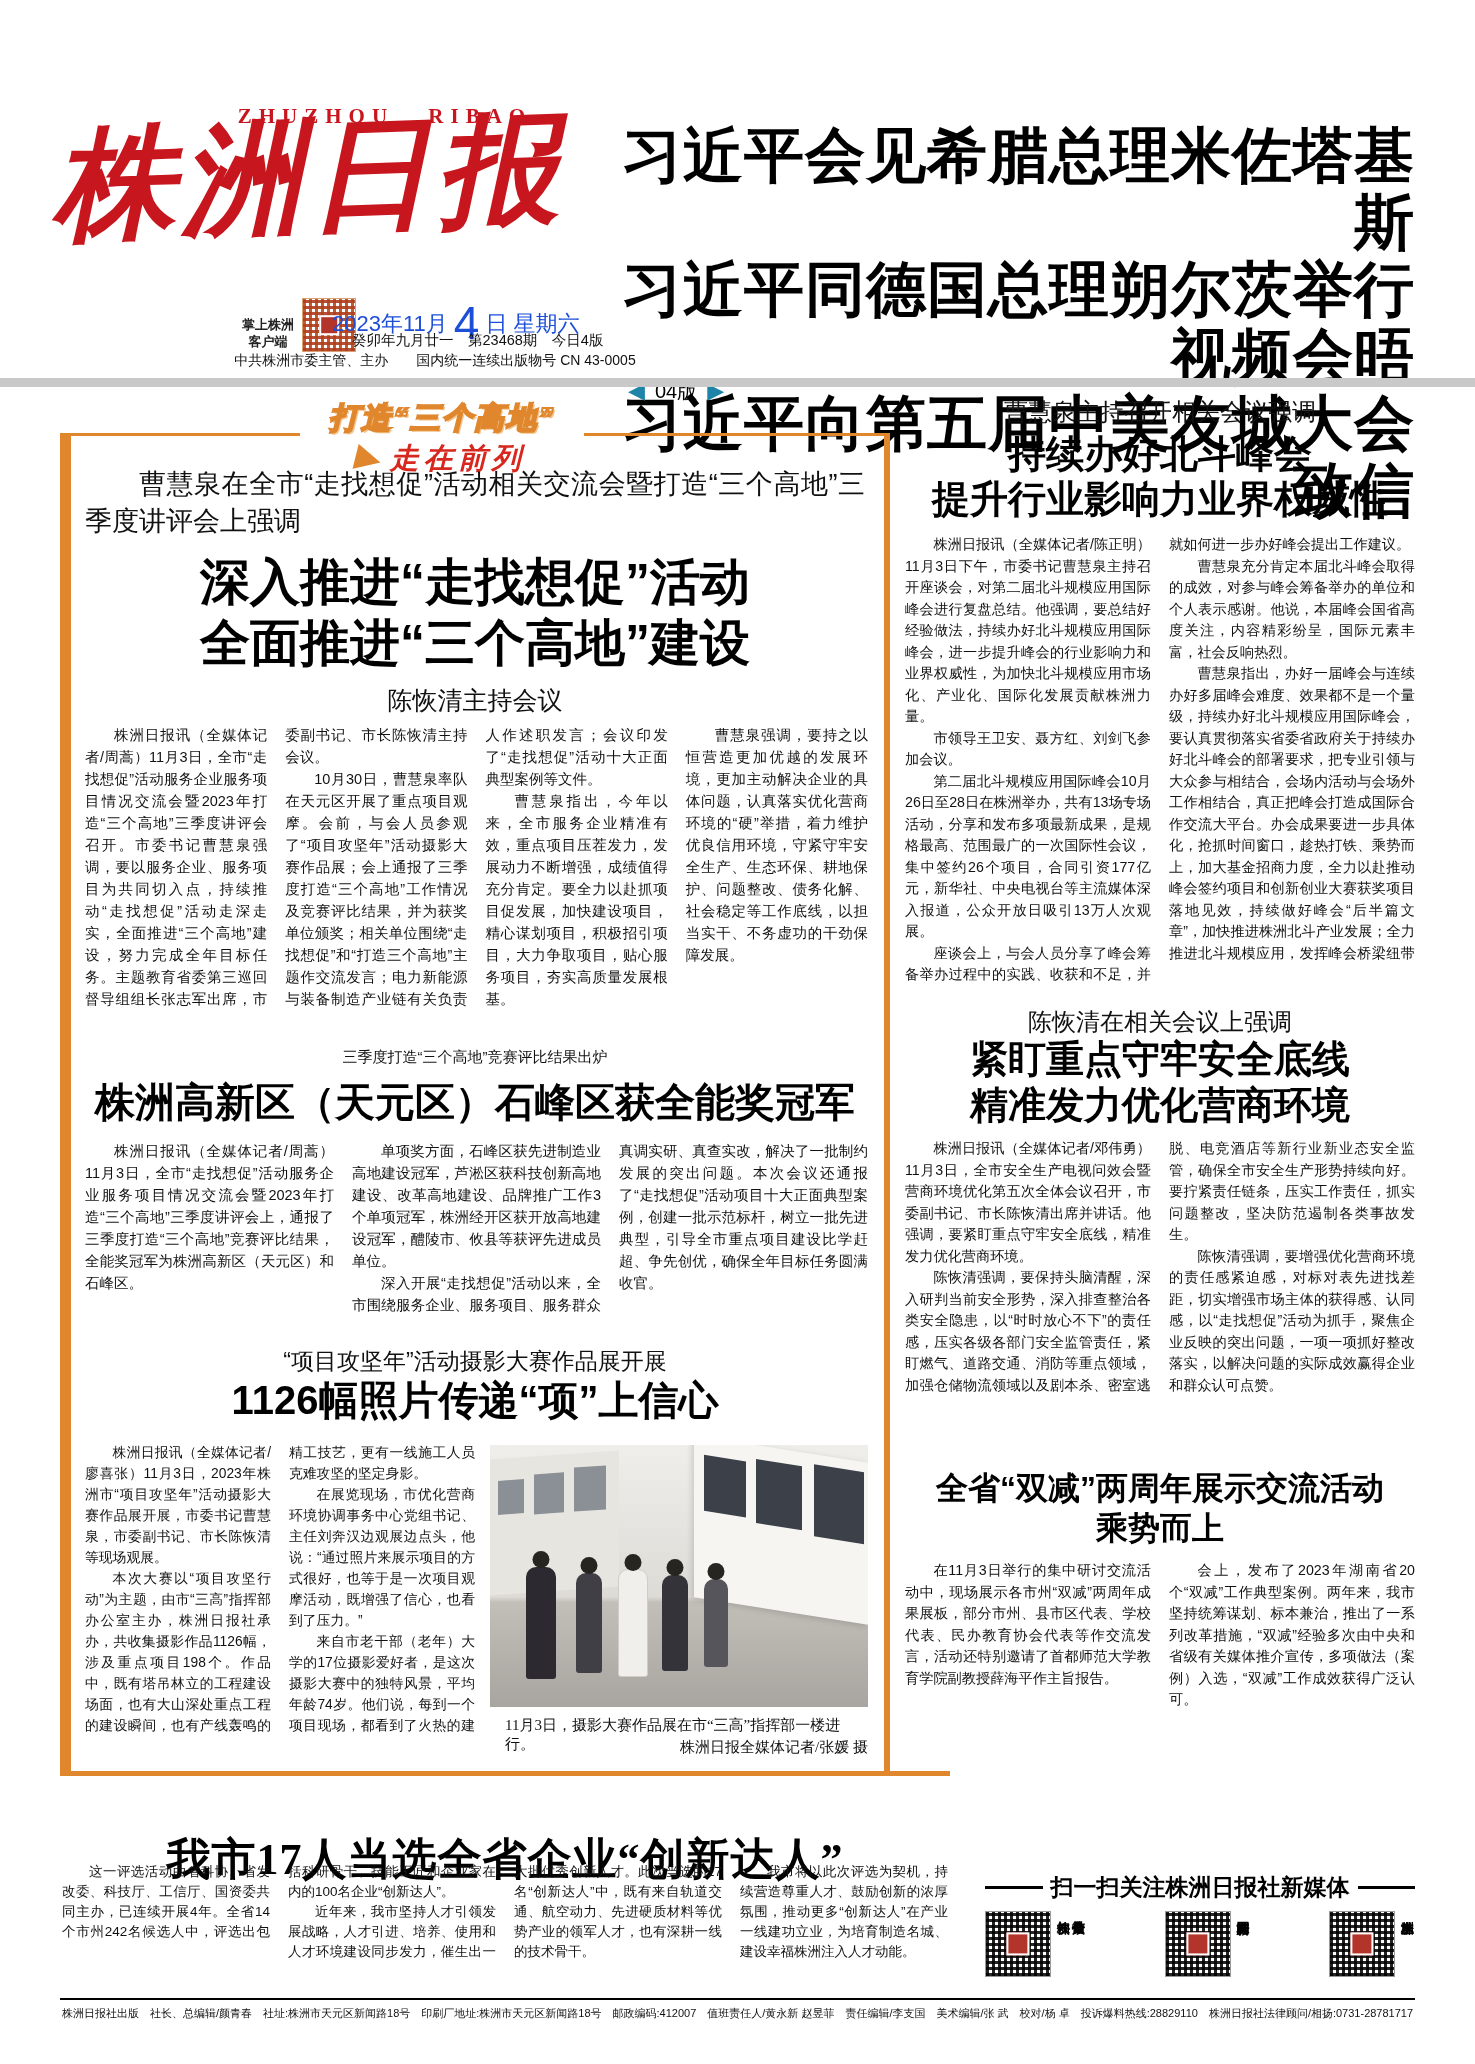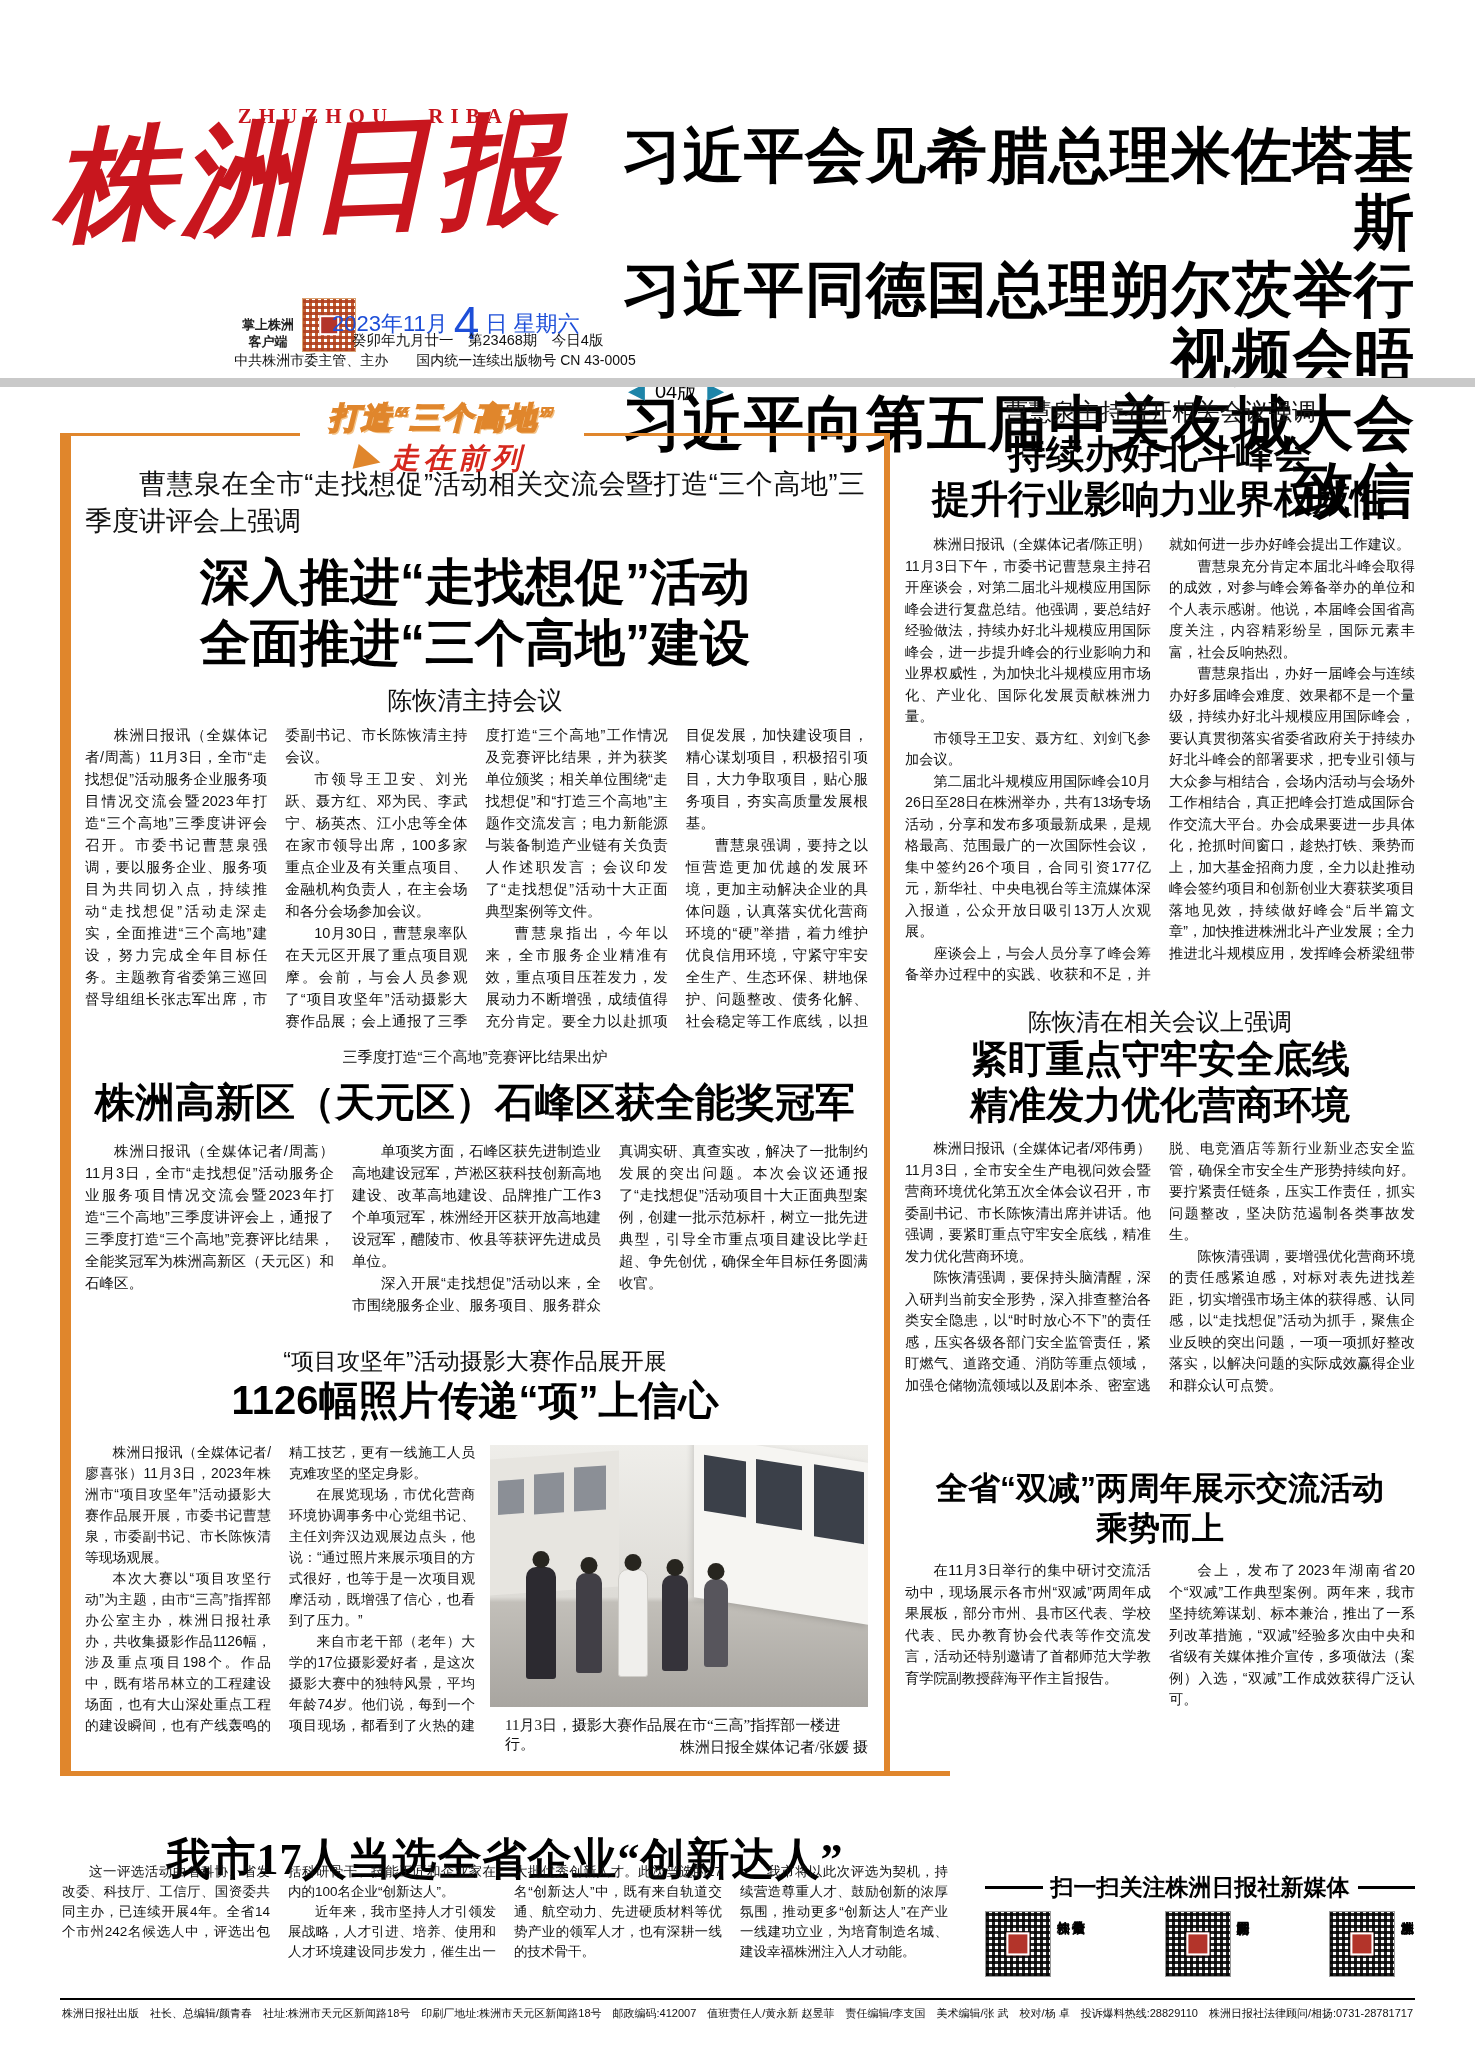--- a/index.html
+++ b/index.html
@@ -137,21 +137,20 @@
   </div>
 
   <div class="abs kicker-p" style="left:85px;top:466px;width:780px;">曹慧泉在全市“走找想促”活动相关交流会暨打造“三个高地”三季度讲评会上强调</div>
   <div class="abs hl" style="left:85px;top:552px;width:780px;font-size:50px;line-height:61px;">
     <div>深入推进“走找想促”活动</div>
     <div>全面推进“三个高地”建设</div>
   </div>
   <div class="abs sub-hl" style="left:85px;top:684px;width:780px;font-size:25px;">陈恢清主持会议</div>
   <div class="abs cols c4" style="left:85px;top:724px;width:783px;height:312px;font-size:14.5px;line-height:22px;">
     <p class="bp">株洲日报讯（全媒体记者/周蒿）11月3日，全市“走找想促”活动服务企业服务项目情况交流会暨2023年打造“三个高地”三季度讲评会召开。市委书记曹慧泉强调，要以服务企业、服务项目为共同切入点，持续推动“走找想促”活动走深走实，全面推进“三个高地”建设，努力完成全年目标任务。主题教育省委第三巡回督导组组长张志军出席，市委副书记、市长陈恢清主持会议。</p>
-    <p class="bp">市领导王卫安、刘光跃、聂方红、邓为民、李武宁、杨英杰、江小忠等全体在家市领导出席，100多家重点企业及有关重点项目、金融机构负责人，在主会场和各分会场参加会议。</p>
     <p class="bp">10月30日，曹慧泉率队在天元区开展了重点项目观摩。会前，与会人员参观了“项目攻坚年”活动摄影大赛作品展；会上通报了三季度打造“三个高地”工作情况及竞赛评比结果，并为获奖单位颁奖；相关单位围绕“走找想促”和“打造三个高地”主题作交流发言；电力新能源与装备制造产业链有关负责人作述职发言；会议印发了“走找想促”活动十大正面典型案例等文件。</p>
     <p class="bp">曹慧泉指出，今年以来，全市服务企业精准有效，重点项目压茬发力，发展动力不断增强，成绩值得充分肯定。要全力以赴抓项目促发展，加快建设项目，精心谋划项目，积极招引项目，大力争取项目，贴心服务项目，夯实高质量发展根基。</p>
     <p class="bp">曹慧泉强调，要持之以恒营造更加优越的发展环境，更加主动解决企业的具体问题，认真落实优化营商环境的“硬”举措，着力维护优良信用环境，守紧守牢安全生产、生态环保、耕地保护、问题整改、债务化解、社会稳定等工作底线，以担当实干、不务虚功的干劲保障发展。</p>
 
   </div>
 
   <div class="abs small-kicker" style="left:85px;top:1048px;width:780px;font-size:15px;">三季度打造“三个高地”竞赛评比结果出炉</div>
   <div class="abs hl" style="left:85px;top:1078px;width:780px;font-size:40px;line-height:48px;">株洲高新区（天元区）石峰区获全能奖冠军</div>
   <div class="abs cols c3" style="left:85px;top:1140px;width:783px;height:196px;font-size:14.5px;line-height:22px;">
     <p class="bp">株洲日报讯（全媒体记者/周蒿）11月3日，全市“走找想促”活动服务企业服务项目情况交流会暨2023年打造“三个高地”三季度讲评会上，通报了三季度打造“三个高地”竞赛评比结果，全能奖冠军为株洲高新区（天元区）和石峰区。</p>

